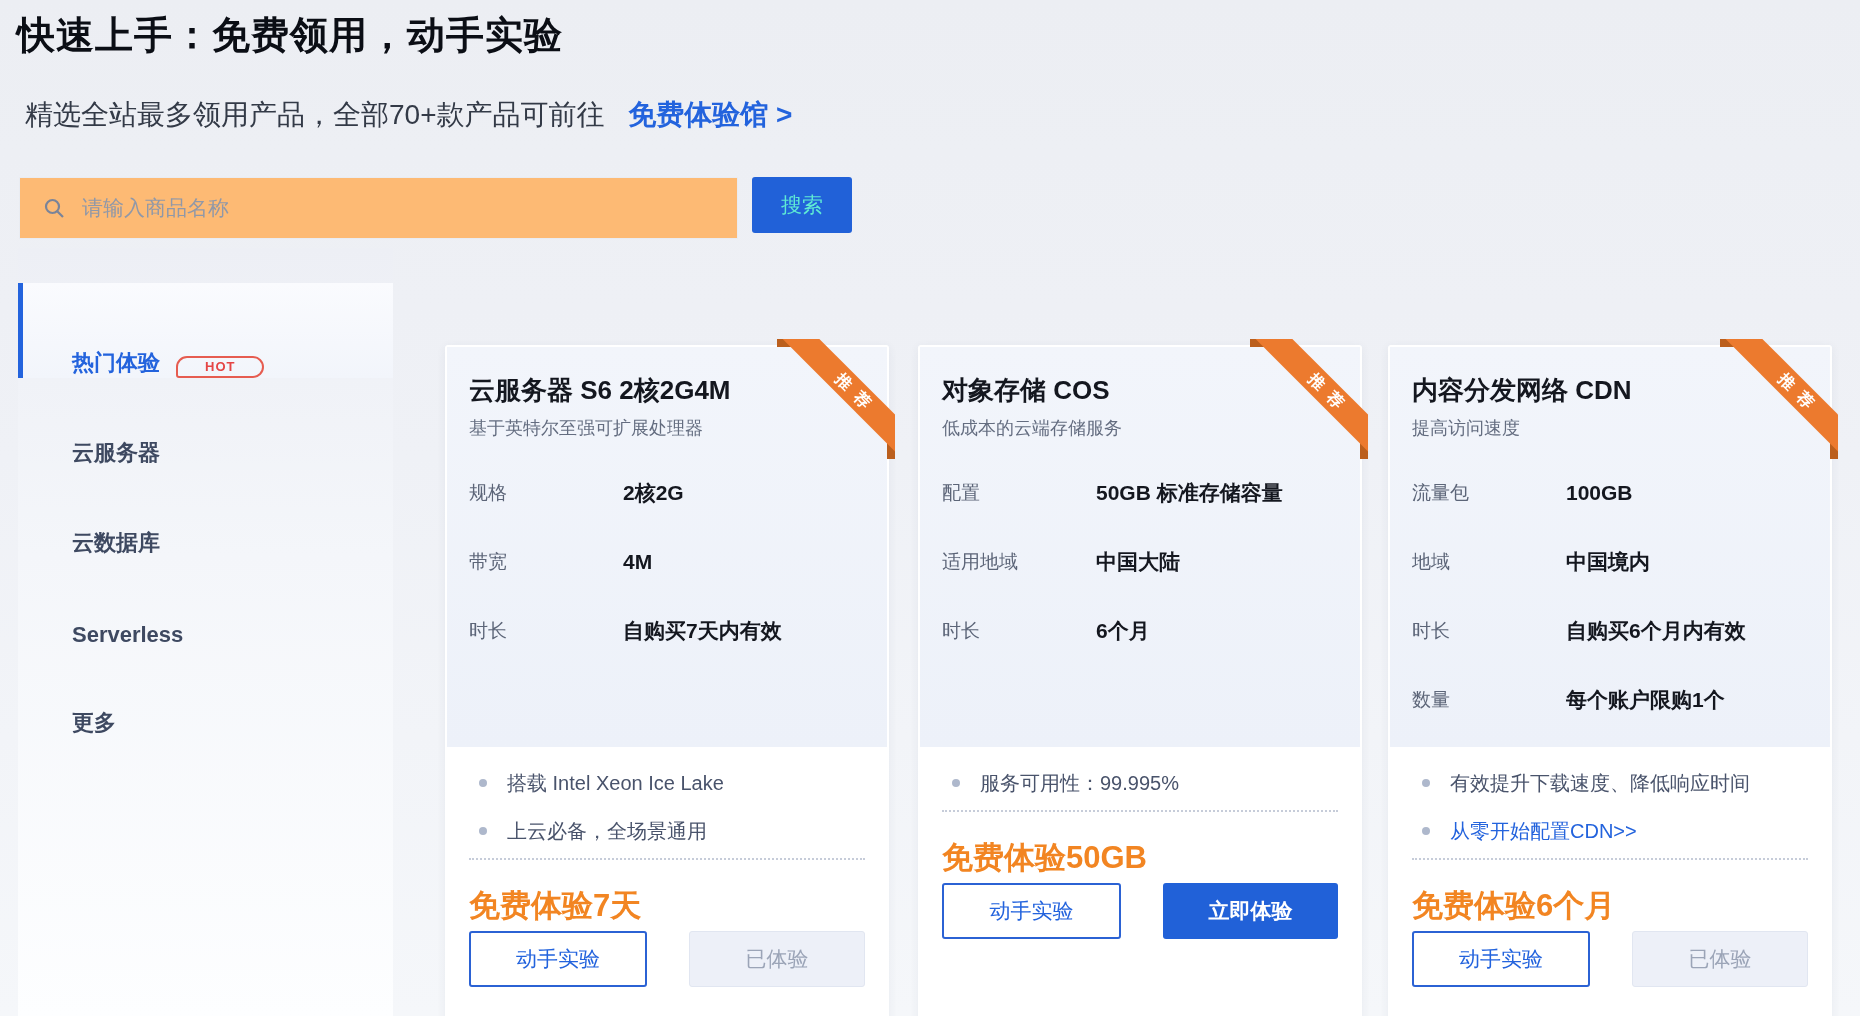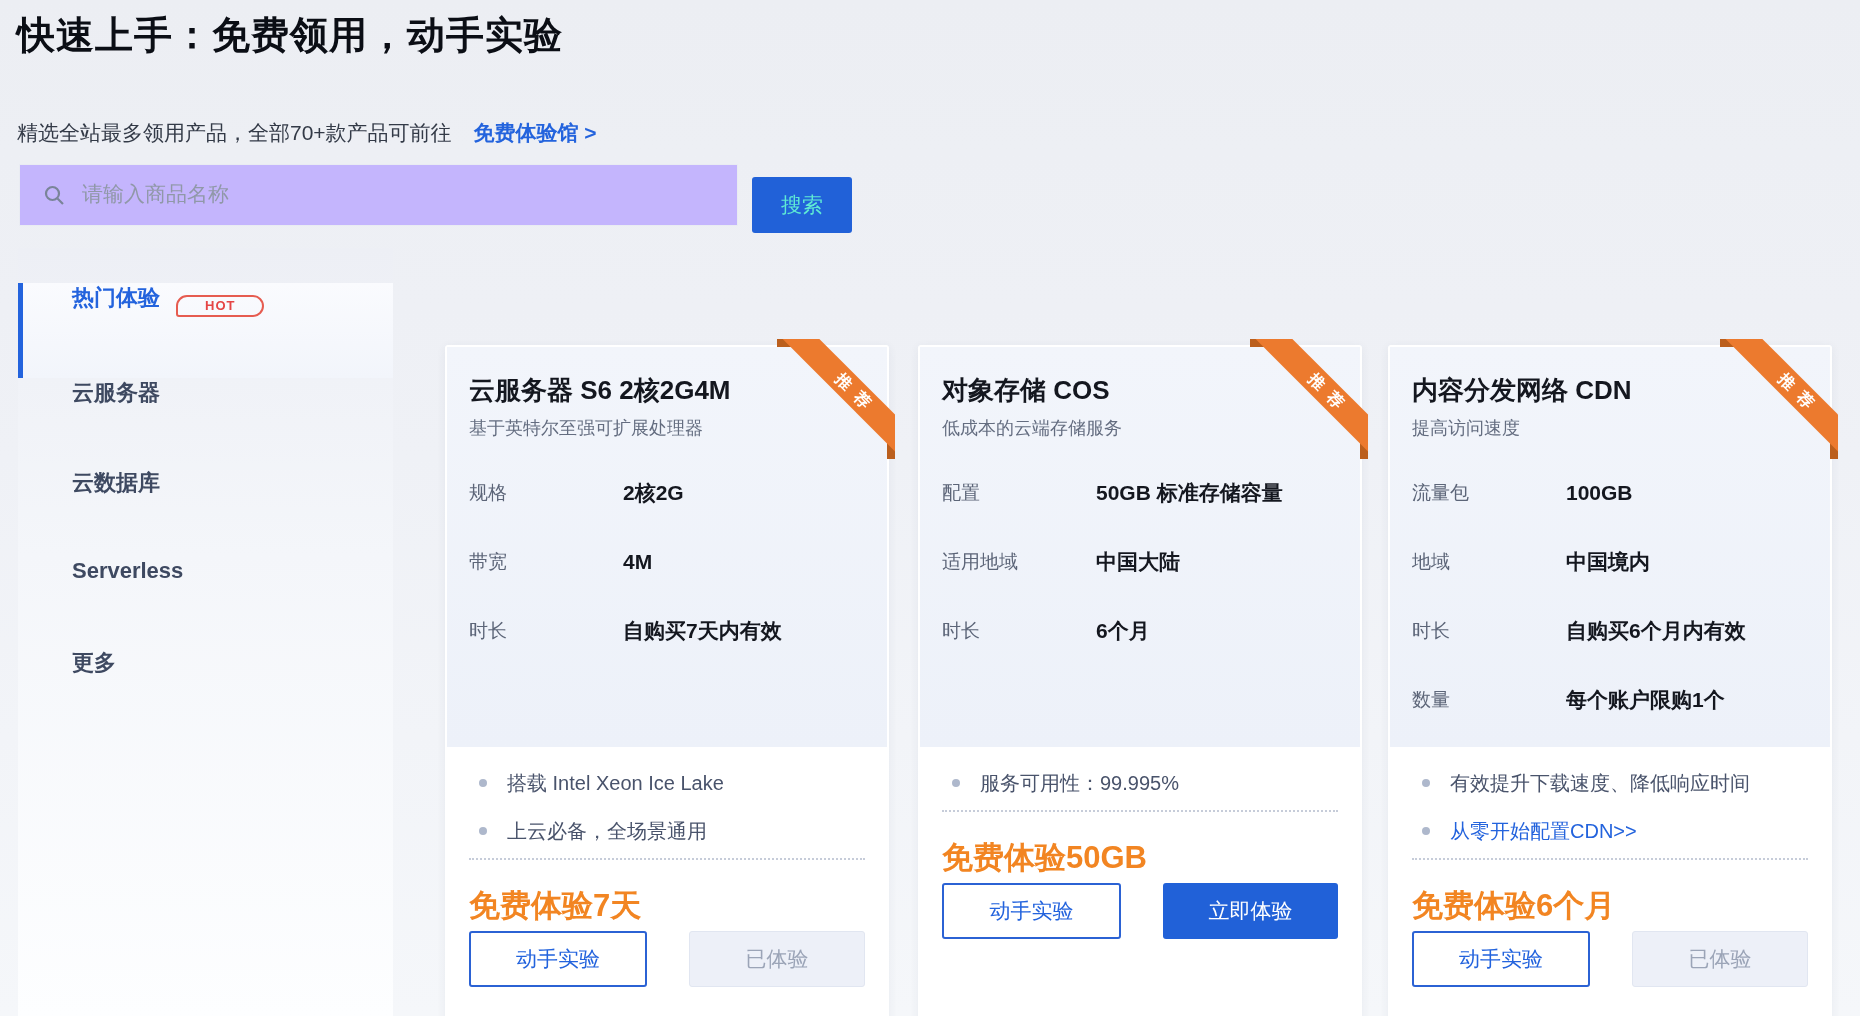--- a/index.html
+++ b/index.html
@@ -10,28 +10,28 @@
     background:linear-gradient(180deg,#eceef3 0%,#eff1f6 45%,#f5f7fa 100%);
     color:#1a1f2b;
   }
   .page { position:relative; width:1860px; height:1016px; }
 
   
   .page-title {
     position:absolute; left:17px; top:10px; margin:0;
     font-size:38px; font-weight:700; color:#0b0e15; letter-spacing:1px;
   }
-  .subline { position:absolute; left:17px; top:96px; font-size:21px; color:#333a47;margin-top:23px; }
+  .subline { position:absolute; left:25px; top:96px; font-size:28px; color:#333a47; }
   .sub-link { color:#2363dd; font-weight:700; margin-left:16px; text-decoration:none; cursor:pointer; }
 
   
   .search-box {
-    position:absolute; left:19px; top:164px; width:719px; height:62px;
-    background:#c4b5fd; border:1px solid #e9ecf2;
-    display:flex; align-items:center; padding-left:22px;font-family:Liberation Mono, monospace;
+    position:absolute; left:19px; top:177px; width:719px; height:62px;
+    background:#fdba74; border:1px solid #e9ecf2;
+    display:flex; align-items:center; padding-left:22px;
   }
   .search-box svg { flex-shrink:0; }
   .search-box input {
     border:none; outline:none; background:transparent;
     font-size:21px; color:#333a47; margin-left:14px; width:620px;
     font-family:inherit;
   }
   .search-box input::placeholder { color:#9098a8; }
   .search-btn {
     position:absolute; left:752px; top:177px; width:100px; height:56px;
@@ -39,21 +39,21 @@
     cursor:pointer; font-family:inherit;
   }
 
   
   .sidebar {
     position:absolute; left:18px; top:248px; width:375px; height:768px;
     background:linear-gradient(180deg,#edeff5 0%,#f4f6fa 40%,#fdfeff 100%);
     padding-top:35px;
   }
   .side-item {
-    position:relative; height:90px; display:flex; align-items:flex-start;
+    position:relative; height:90px; display:flex; align-items:flex-end;
     padding-left:54px; font-size:22px; font-weight:600; color:#3e4961; cursor:pointer;
   }
   .side-item.active {
     height:95px; color:#2363dd; font-weight:700;
     background:linear-gradient(180deg,#fafbfe 0%,#f2f5fb 100%);
   }
   .side-item.active::before {
     content:""; position:absolute; left:0; top:0; width:5px; height:100%; background:#2363dd;
   }
   .hot-badge {
@@ -88,21 +88,21 @@
   .dotline { border-top:2px dotted #c6ccd9; margin-top:3px; height:0; }
   .price { margin-top:24px; font-size:31px; font-weight:700; color:#f28522; line-height:44px; }
   .btn-row { display:flex; gap:42px; margin-top:3px;justify-content:center; }
   .btn {
     flex:1; height:56px; font-size:21px; border-radius:3px;
     display:flex; align-items:center; justify-content:center;
     cursor:pointer; font-family:inherit;
   }
   .btn-outline  { background:#fff; border:2px solid #2b62d4; color:#2363dd; }
   .btn-disabled { background:#edf0f8; border:1px solid #e1e6f1; color:#9ba4b7; }
-  .btn-primary  { background:#2161d8; border:none; color:#fff; }
+  .btn-primary  { background:#2161d8; border:none; color:#fff;font-weight:bold; }
 
   
   .ribbon {
     position:absolute; top:-8px; right:-8px; width:122px; height:122px;
     overflow:hidden; pointer-events:none;
   }
   .ribbon .band {
     position:absolute; left:-10px; top:39px; width:180px; height:26px; line-height:26px;
     background:#ec7a2e; color:#fff; text-align:center;
     font-size:16px; font-weight:600; letter-spacing:10px; text-indent:10px;

